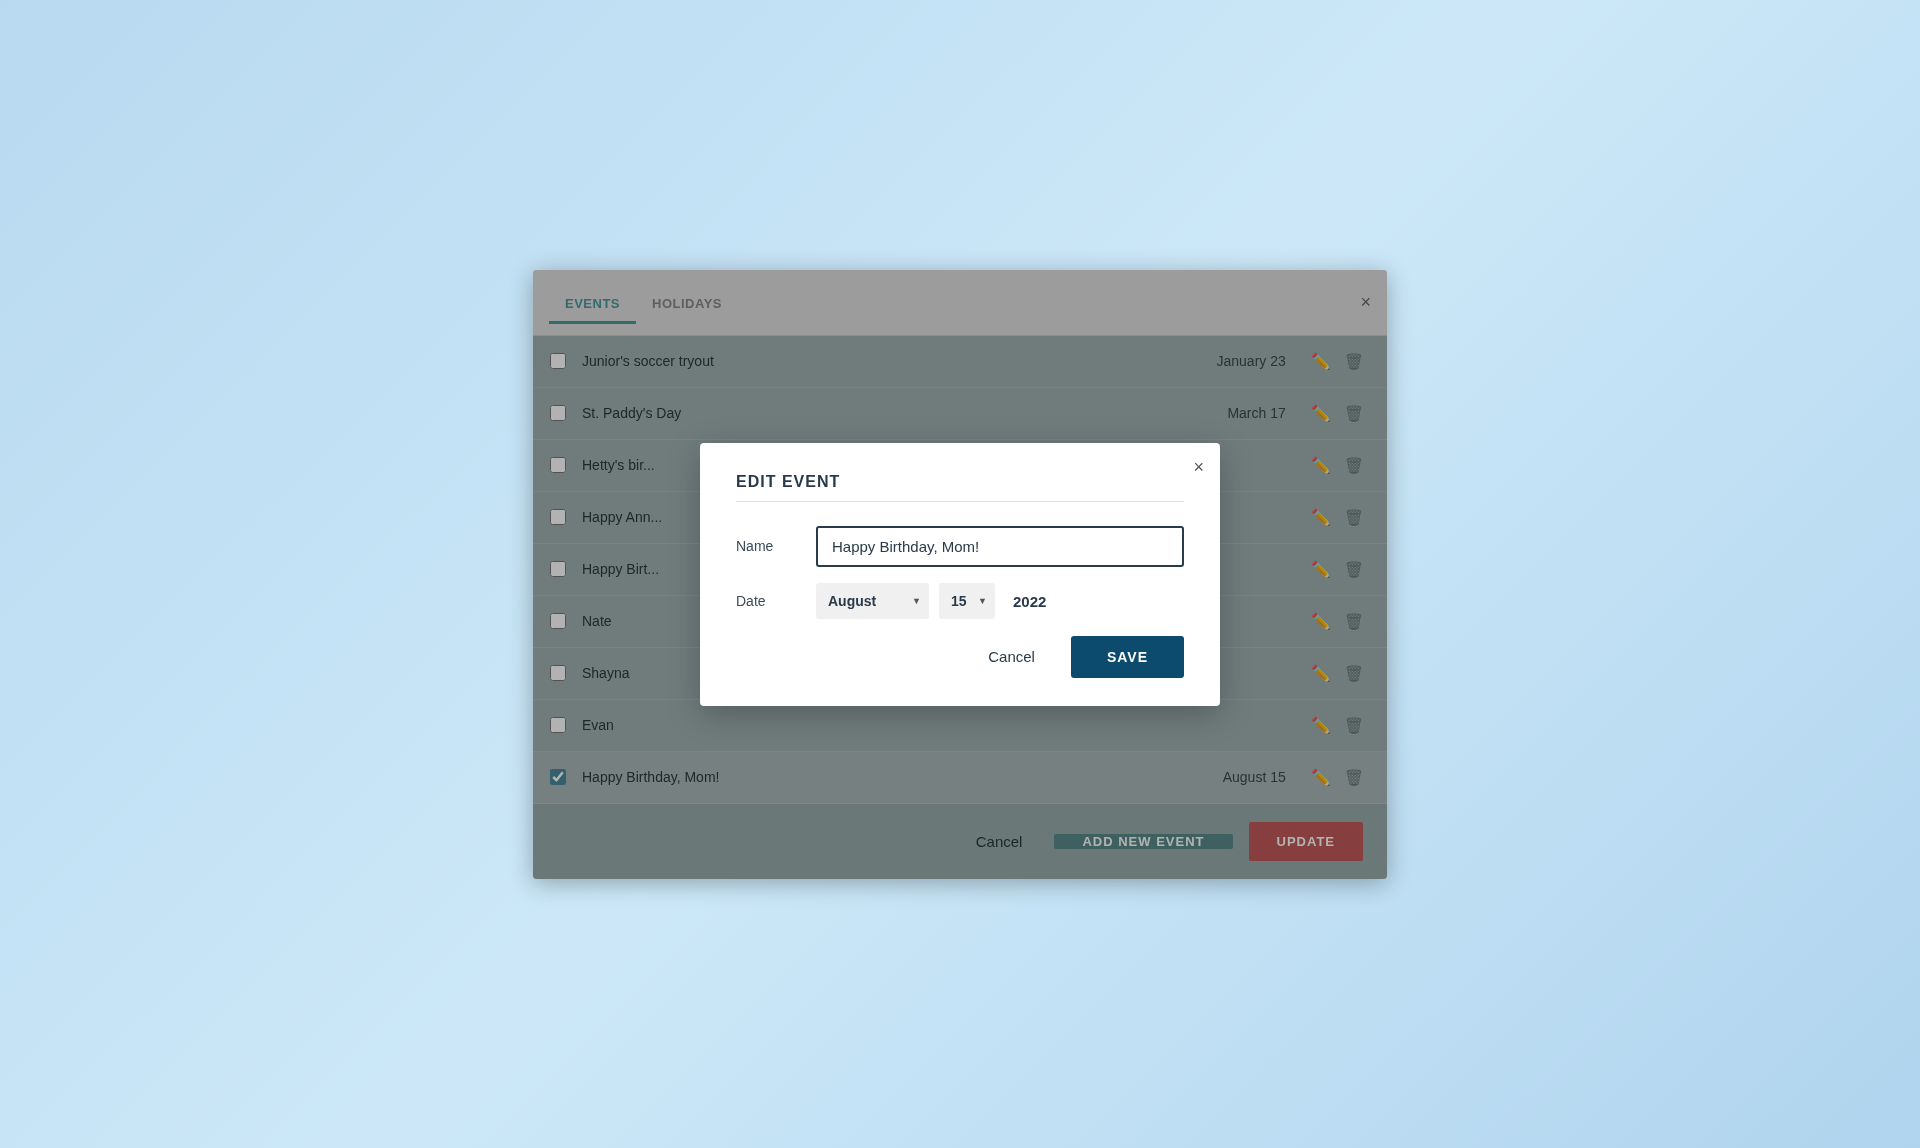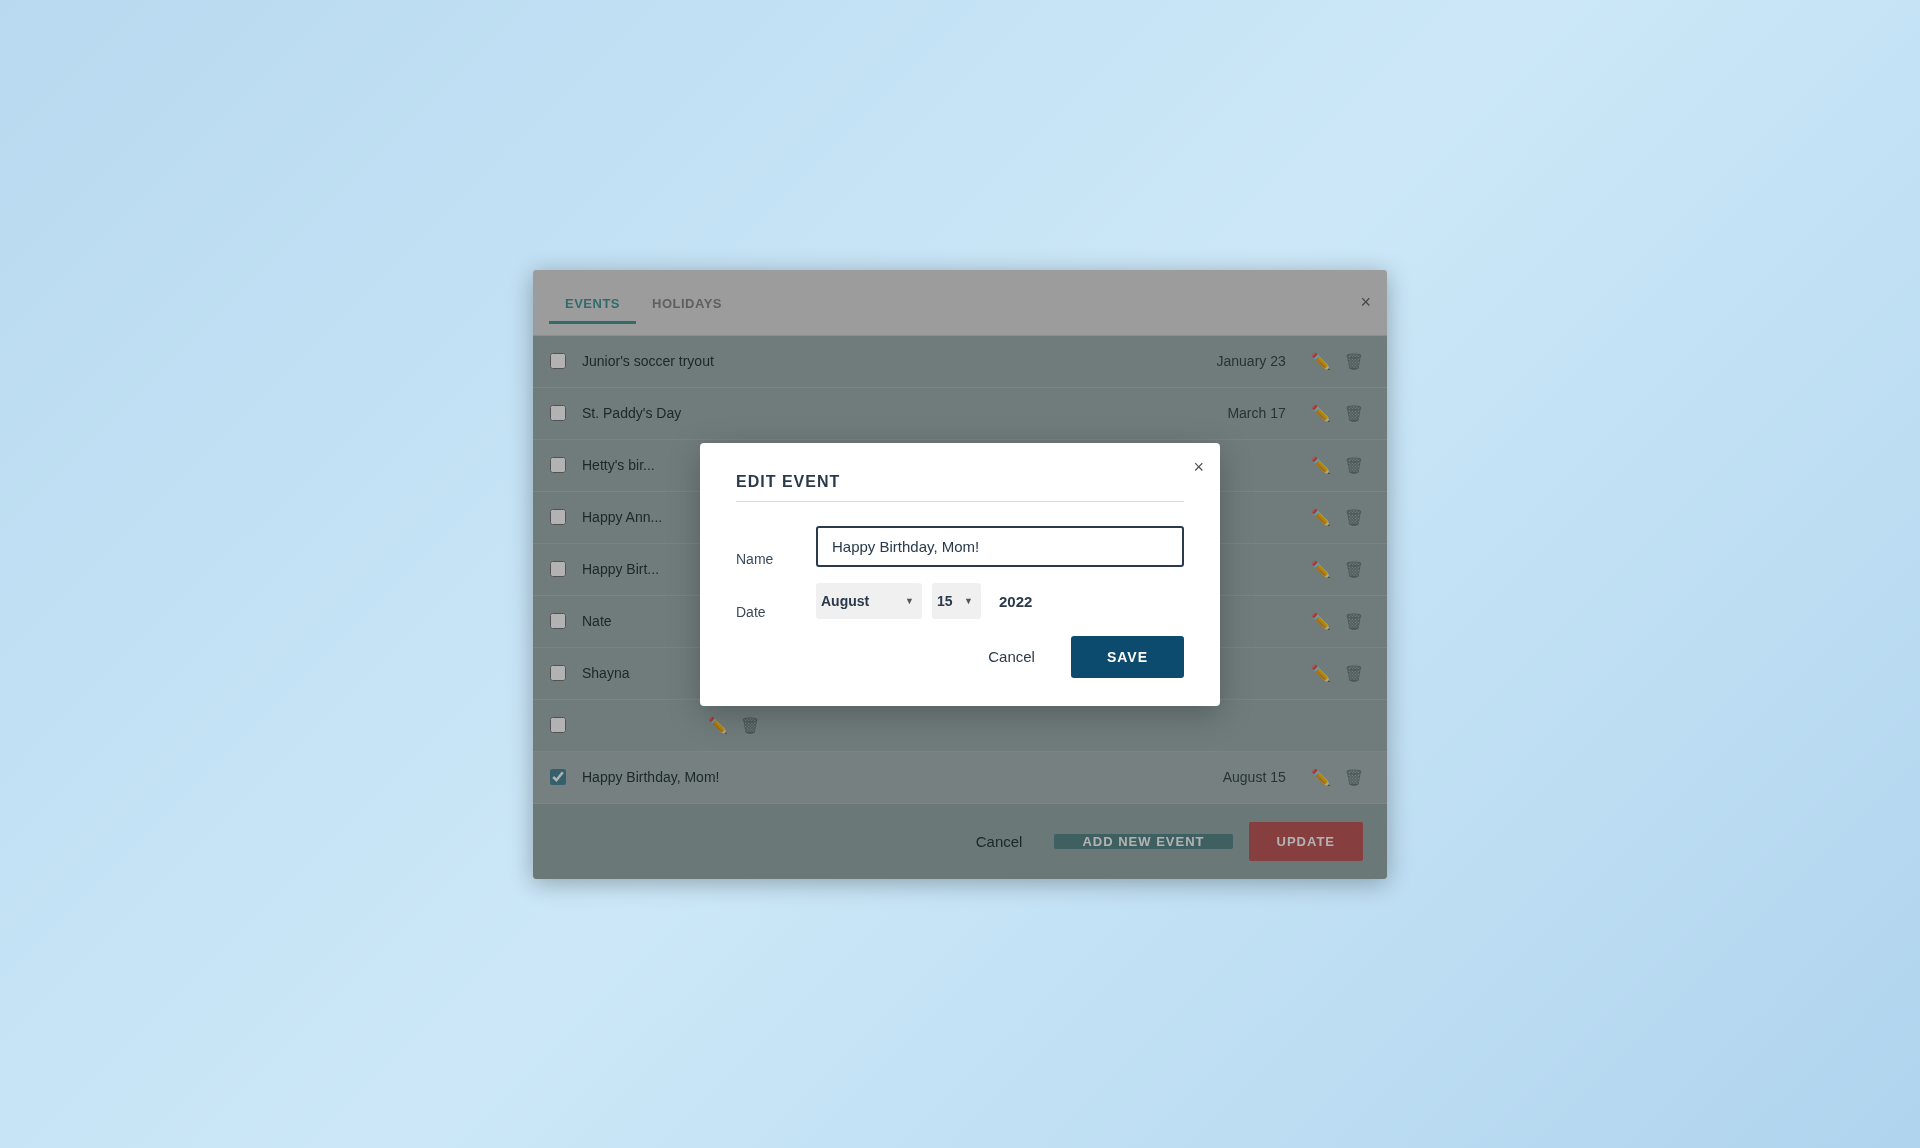--- a/index.html
+++ b/index.html
@@ -182,21 +182,21 @@
     }
 
     .modal-divider {
       border: none;
       border-top: 1px solid #ddd;
       margin-bottom: 24px;
     }
 
     .modal-field {
       display: flex;
-      align-items: flex-end;
+      align-items: center;
       margin-bottom: 16px;
     }
 
     .modal-label {
       font-size: 14px;
       color: #3a4a5a;
       width: 80px;
       flex-shrink: 0;
     }
 
@@ -213,21 +213,21 @@
     .date-controls {
       display: flex;
       align-items: center;
       gap: 10px;
     }
 
     .date-select {
       background: #f0f0f0;
       border: none;
       border-radius: 3px;
-      padding: 10px 5px;
+      padding: 10px 12px;
       font-size: 14px;
       font-weight: 600;
       color: #2a3a4a;
       cursor: pointer;
       appearance: none;
       -webkit-appearance: none;
       padding-right: 28px;
     }
 
     .select-wrapper {
@@ -352,20 +352,21 @@
     <div class="event-row">
       <input type="checkbox" class="event-checkbox" style="">
       <span class="event-name">Shayna</span>
       <span class="event-date"></span>
       <button class="icon-btn">✏️</button>
       <button class="icon-btn">🗑</button>
     </div>
 
     <div class="event-row">
       <input type="checkbox" class="event-checkbox" style="">
+      <span class="event-name">Evan</span>
       <span class="event-date"></span>
       <button class="icon-btn">✏️</button>
       <button class="icon-btn">🗑</button>
     </div>
 
     <div class="event-row checked-row">
       <input type="checkbox" class="event-checkbox" checked="" style="">
       <span class="event-name">Happy Birthday, Mom!</span>
       <span class="event-date">August 15</span>
       <button class="icon-btn">✏️</button>

